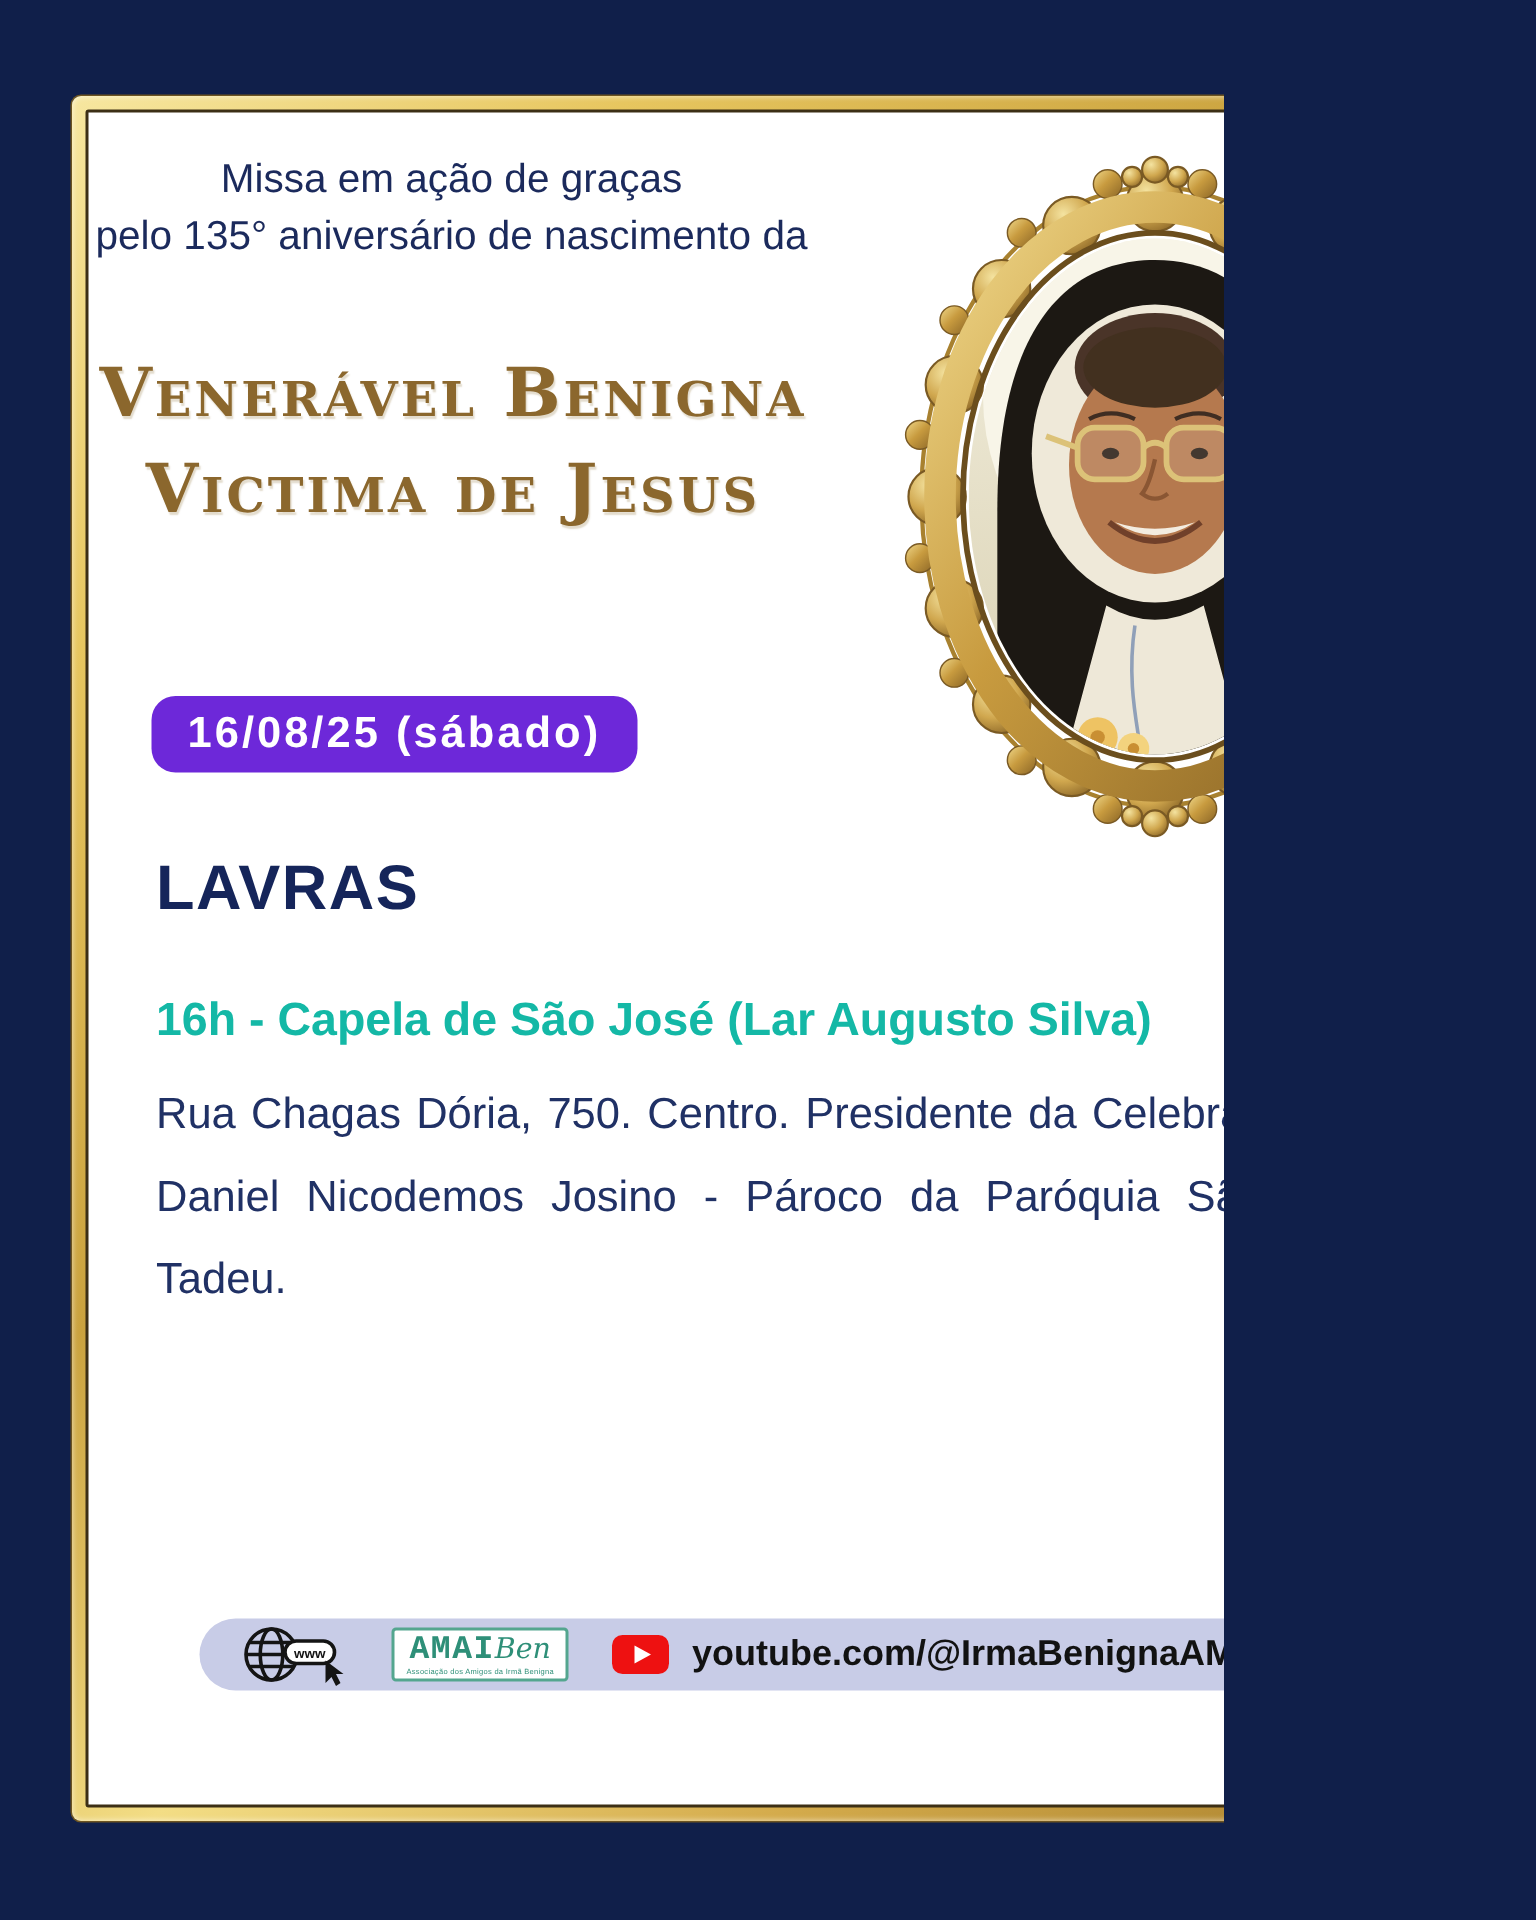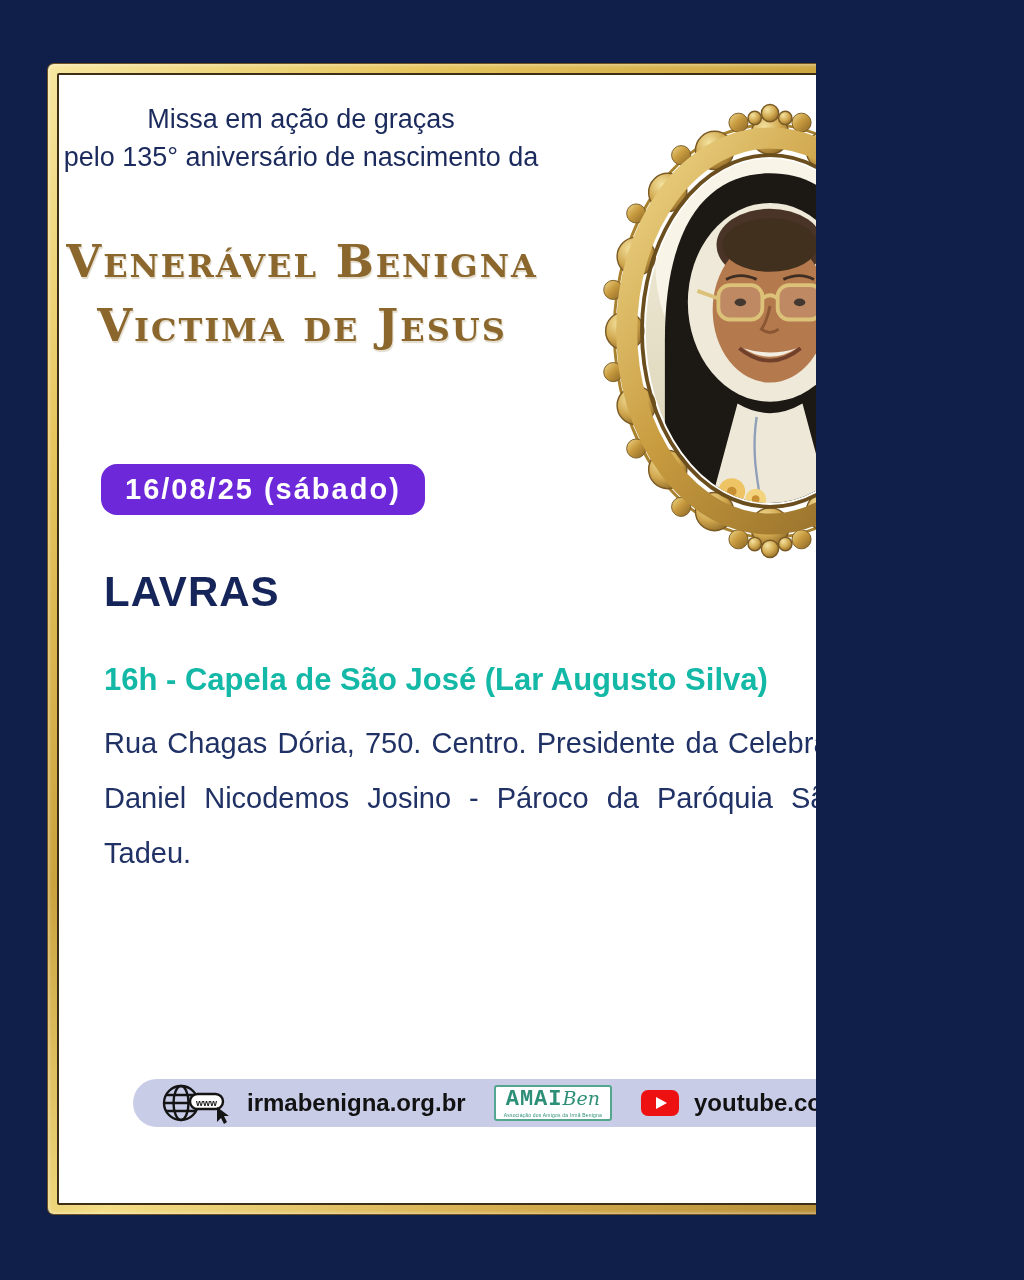--- a/index.html
+++ b/index.html
@@ -221,21 +221,20 @@
         <g stroke="#141414" stroke-width="2.4" fill="none">
           <circle cx="22" cy="23" r="17"></circle>
           <ellipse cx="22" cy="23" rx="7.5" ry="17"></ellipse>
           <path d="M7 15 H37 M5 23 H39 M7 31 H37"></path>
         </g>
         <rect x="31" y="14" width="33" height="15" rx="7.5" fill="#ffffff" stroke="#141414" stroke-width="2.4"></rect>
         <text x="47.5" y="25.5" text-anchor="middle" font-size="9" font-weight="bold" font-family="Liberation Sans, sans-serif" fill="#141414">www</text>
         <polygon points="58,27 58,42 62,38 65,44 68,42 65,36 70,36" fill="#141414"></polygon>
       </svg>
     </span>
-    <span class="footer-text">irmabenigna.org.br</span>
     <span class="spacer"></span>
     <span class="amai-box">
       <span class="amai-main">AMAI</span><span class="amai-ben">Ben</span>
       <span class="amai-caption">Associação dos Amigos da Irmã Benigna</span>
     </span>
     <span class="spacer"></span>
     <span class="yt-icon">
       <svg width="40" height="28" viewBox="0 0 40 28">
         <rect x="1" y="1" width="38" height="26" rx="7" fill="#ee1111"></rect>
         <polygon points="16,8 16,20 27,14" fill="#ffffff"></polygon>

